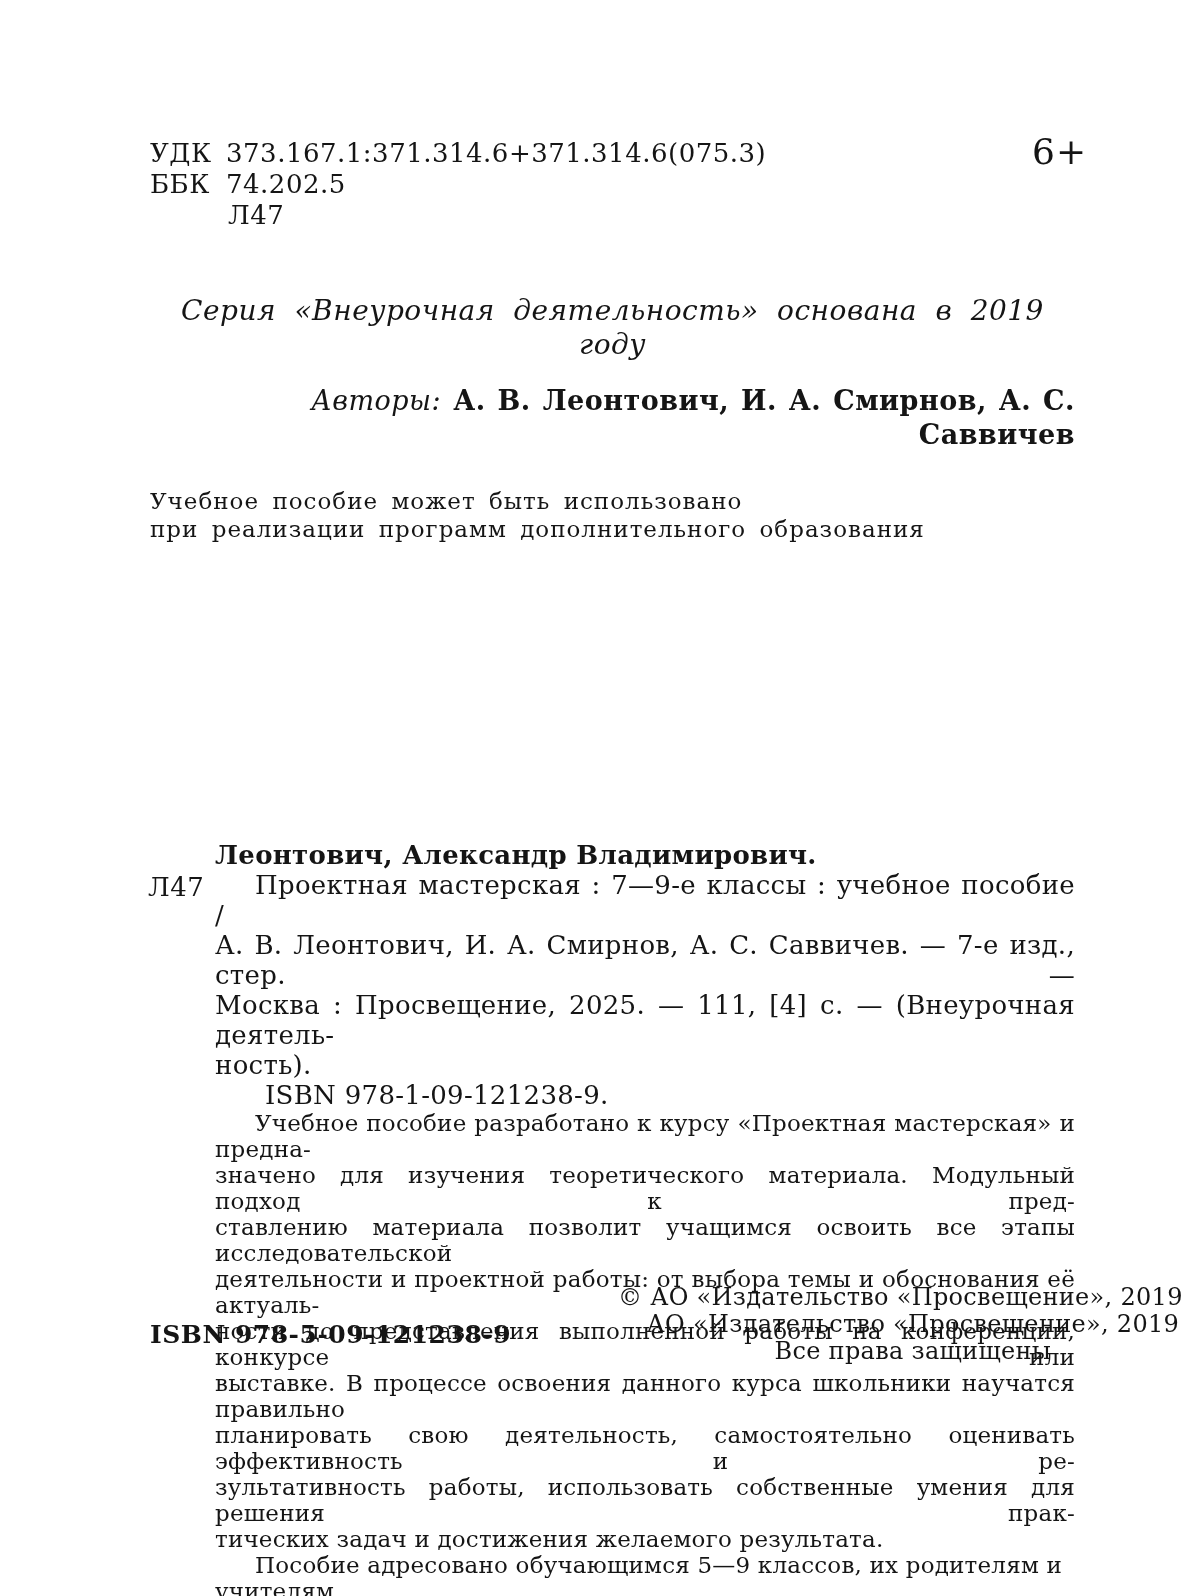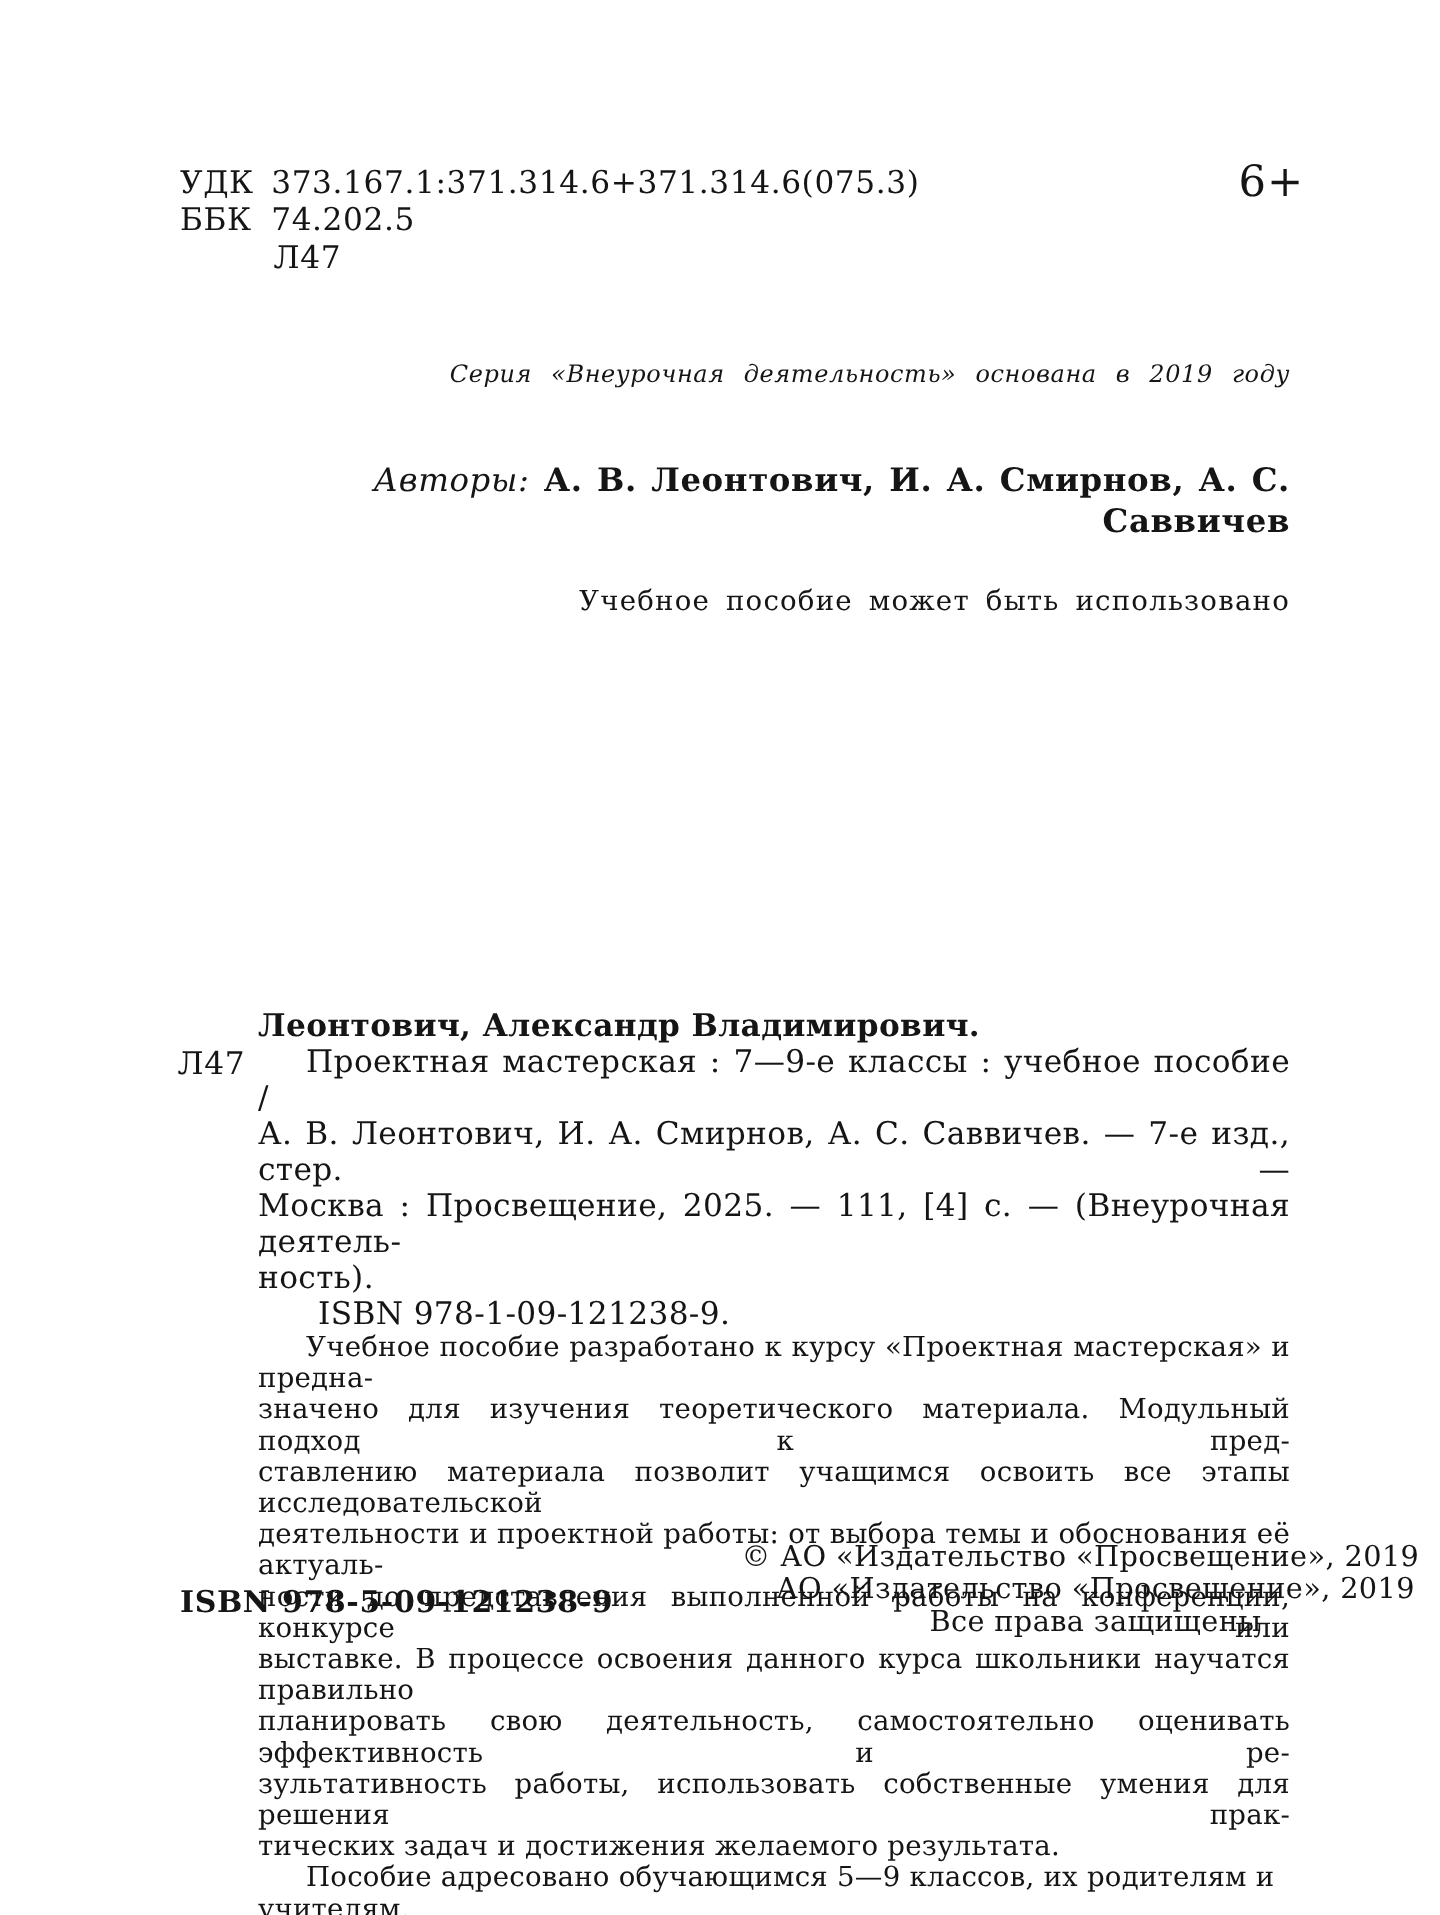--- a/index.html
+++ b/index.html
@@ -14,32 +14,32 @@
   }
   
   .top-codes{position:absolute;left:150px;top:138px;font-size:26px;line-height:31px;letter-spacing:.5px;}
   .code-row .lbl{display:inline-block;width:76px;}
   .code-row.author-code{padding-left:78px;}
   
   .age-badge{position:absolute;left:1032px;top:132px;font-size:36px;line-height:40px;letter-spacing:1px;}
   
   .series-line{
     position:absolute;left:150px;top:294px;width:925px;
-    text-align:right;font-style:italic;font-size:20px;line-height:34px;
+    text-align:center;font-style:italic;font-size:28px;line-height:34px;
     word-spacing:9px;letter-spacing:.5px;
   }
   .authors-line{
     position:absolute;left:150px;top:384px;width:925px;
     text-align:right;font-size:27px;line-height:34px;word-spacing:2px;letter-spacing:.5px;
   }
   .authors-line .authors-label{font-style:italic;margin-right:12px;}
   .authors-line .authors-names{font-weight:bold;}
   .usage-note{
     position:absolute;left:150px;top:487px;width:925px;
-    text-align:right;font-size:23px;line-height:28px;
+    text-align:left;font-size:23px;line-height:28px;
     letter-spacing:1px;word-spacing:5px;
   }
   
   .card{position:absolute;left:215px;top:840px;width:860px;font-size:26px;}
   .margin-code{position:absolute;left:-67px;top:32px;font-size:26px;letter-spacing:.5px;}
   .card-heading{font-weight:bold;line-height:30px;letter-spacing:.3px;}
   .desc-line{line-height:30px;letter-spacing:.3px;}
   .jline{text-align:justify;text-align-last:justify;}
   .plain{text-align:left;}
   .indent{text-indent:40px;}
@@ -69,20 +69,21 @@
   <div class="age-badge">6+</div>
 
   <div class="series-line">Серия «Внеурочная деятельность» основана в 2019 году</div>
 
   <div class="authors-line">
     <span class="authors-label">Авторы:</span><span class="authors-names">А. В. Леонтович, И. А. Смирнов, А. С. Саввичев</span>
   </div>
 
   <div class="usage-note">
     <div>Учебное пособие может быть использовано</div>
+    <div>при реализации программ дополнительного образования</div>
   </div>
 
   <div class="card">
     <span class="margin-code">Л47</span>
     <div class="card-heading">Леонтович, Александр Владимирович.</div>
     <div class="desc-line jline indent">Проектная мастерская : 7—9-е классы : учебное пособие /</div>
     <div class="desc-line jline">А. В. Леонтович, И. А. Смирнов, А. С. Саввичев. — 7-е изд., стер. —</div>
     <div class="desc-line jline">Москва : Просвещение, 2025. — 111, [4] с. — (Внеурочная деятель-</div>
     <div class="desc-line plain">ность).</div>
     <div class="isbn-line">ISBN 978-1-09-121238-9.</div>

